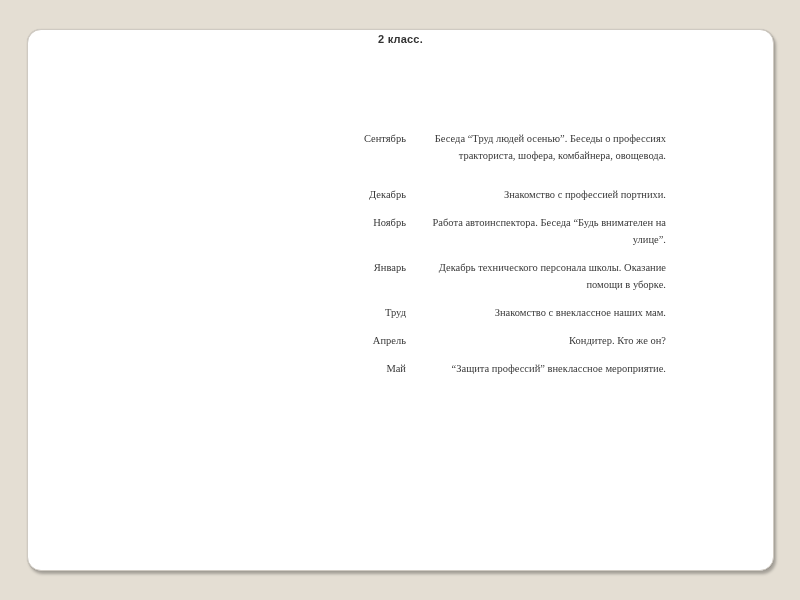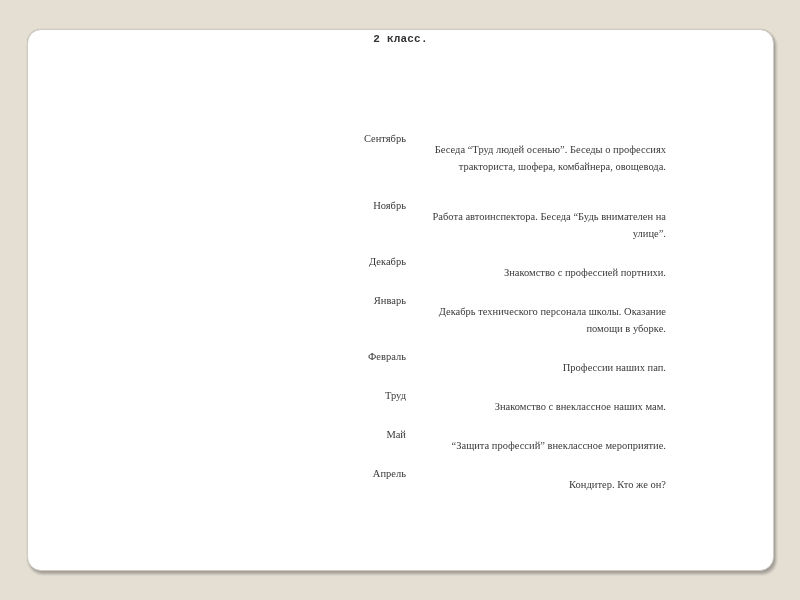--- a/index.html
+++ b/index.html
@@ -20,21 +20,21 @@
       border-radius: 14px;
       border: 1px solid #cfcac2;
       box-shadow: 2px 3px 3px rgba(0,0,0,0.28), 0 0 1px rgba(0,0,0,0.2);
     }
     .title {
       position: absolute;
       left: 0;
       right: 0;
       top: 3px;
       text-align: center;
-      font-family: Liberation Mono, monospace;
+      font-family: Liberation Sans, sans-serif;
       font-weight: bold;
       font-size: 11px;
       color: #333333;
       letter-spacing: 0.2px;
     }
     .schedule {
       position: absolute;
       left: 112px;
       top: 100px;
       width: 560px;
@@ -47,57 +47,52 @@
       display: flex;
       margin-bottom: 11px;
       text-align: right;
     }
     .month {
       width: 266px;
       flex-shrink: 0;
     }
     .activity {
       width: 260px;
-      margin-top: 11px;
     }
   </style>
 </head>
 <body>
 
 <div class="slide">
   <div class="title">2 класс.</div>
   <div class="schedule">
     <div class="row">
       <div class="month">Сентябрь</div>
       <div class="activity">Беседа “Труд людей осенью”. Беседы о профессиях тракториста, шофера, комбайнера, овощевода.</div>
     </div>
     <div class="row">
     </div>
     <div class="row">
+      <div class="month">Декабрь</div>
+      <div class="activity">Знакомство с профессией портнихи.</div>
+    </div>
+    <div class="row">
       <div class="month">Ноябрь</div>
       <div class="activity">Работа автоинспектора. Беседа “Будь внимателен на улице”.</div>
-    </div>
-    <div class="row">
-      <div class="month">Декабрь</div>
-      <div class="activity">Знакомство с профессией портнихи.</div>
     </div>
     <div class="row">
       <div class="month">Январь</div>
       <div class="activity">Декабрь технического персонала школы. Оказание помощи в уборке.</div>
     </div>
     <div class="row">
-      <div class="month">Февраль</div>
-      <div class="activity">Профессии наших пап.</div>
+      <div class="month">Труд</div>
+      <div class="activity">Знакомство с внеклассное наших мам.</div>
     </div>
     <div class="row">
-      <div class="month">Труд</div>
-      <div class="activity">Знакомство с внеклассное наших мам.</div>
+      <div class="month">Апрель</div>
+      <div class="activity">Кондитер. Кто же он?</div>
     </div>
     <div class="row">
       <div class="month">Май</div>
       <div class="activity">“Защита профессий” внеклассное мероприятие.</div>
     </div>
-    <div class="row">
-      <div class="month">Апрель</div>
-      <div class="activity">Кондитер. Кто же он?</div>
-    </div>
   </div>
 </div>
 
 </body></html>

